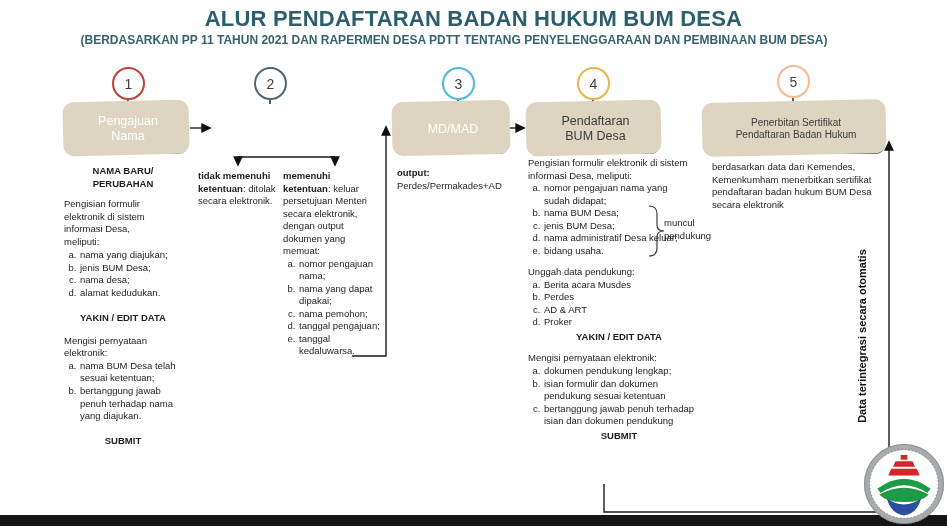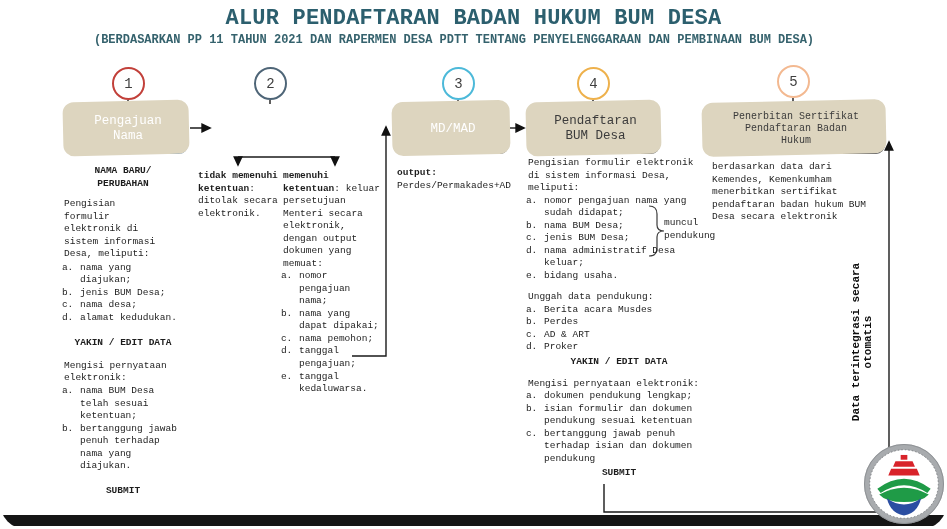--- a/index.html
+++ b/index.html
@@ -1,17 +1,17 @@
 <!DOCTYPE html>
 <html><head>
 <meta charset="utf-8">
 <style>
   html,body{margin:0;padding:0;background:#fff;}
   .stage{position:relative;width:947px;height:529px;background:#ffffff;overflow:hidden;
-         font-family:Liberation Mono, monospace;color:#222;border-radius:26px;}
+         font-family:Liberation Sans, sans-serif;color:#222;}
 
   .title{position:absolute;top:6px;left:0;width:947px;text-align:center;
          font-size:22px;font-weight:bold;letter-spacing:.2px;}
   .subtitle{position:absolute;top:33px;left:0;width:908px;text-align:center;
          font-size:12px;font-weight:bold;}
 
   
   .circle{position:absolute;top:67px;width:29px;height:29px;border-radius:50%;
           border:2.6px solid #999;background:#fff;display:flex;align-items:center;
           justify-content:center;font-size:14px;color:#3f3f3f;z-index:4;}

